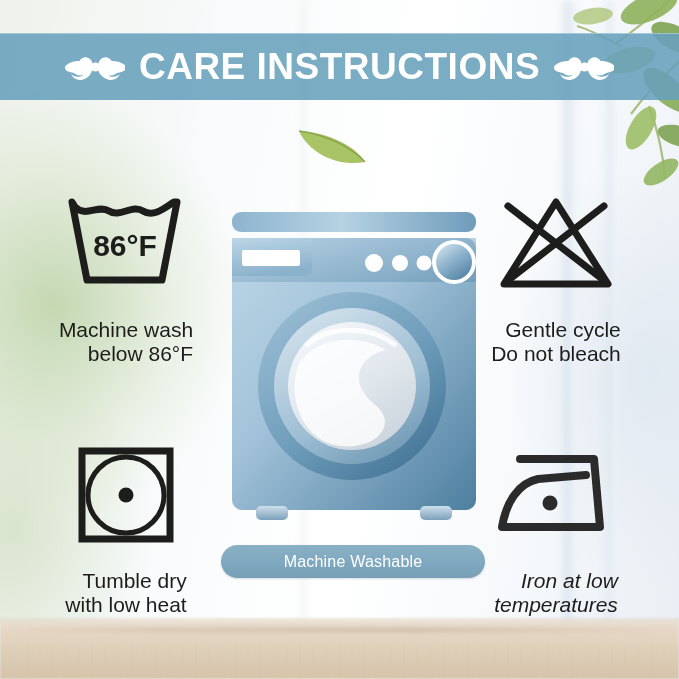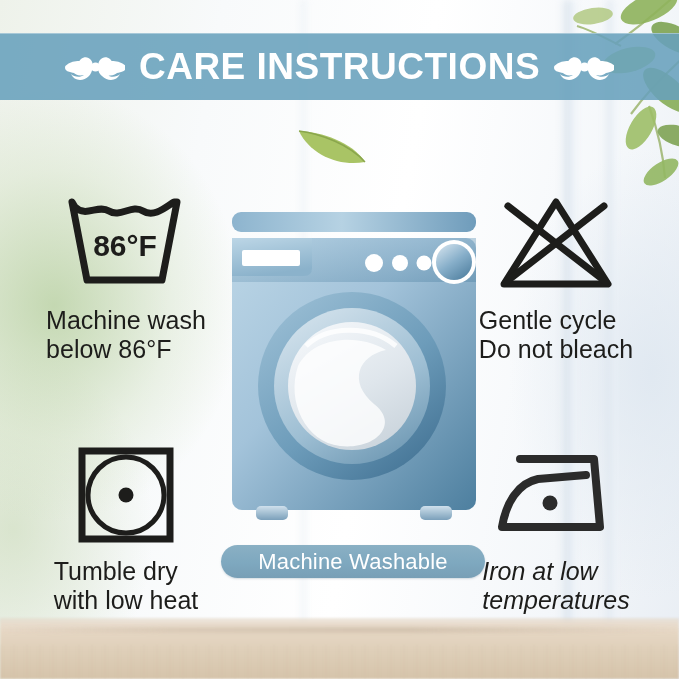--- a/index.html
+++ b/index.html
@@ -77,25 +77,25 @@
     line-height:1;
   }
   .ornament { width:60px; height:46px; flex:none; }
   .ornament.left  { margin-right:14px; }
   .ornament.right { margin-left:14px; }
 
   
   .cell { position:absolute; display:flex; flex-direction:column; align-items:center; }
   .cell-icon { height:104px; display:flex; align-items:center; justify-content:center; }
   .cell-label {
-    margin-top:10px;
+    margin-top:22px;
     color:#1d1d1b;
-    font-size:25px;
+    font-size:21px;
     line-height:1.16;
-    text-align:left;
+    text-align:right;
     white-space:pre-line;
   }
 
   .cell.tl { left:14px;  top:192px; width:224px; }
   .cell.tr { left:440px; top:192px; width:232px; }
   .cell.bl { left:14px;  top:443px; width:224px; }
   .cell.br { left:440px; top:443px; width:232px;font-style:italic; }
 
   .tl .cell-label, .bl .cell-label { }
 
@@ -104,21 +104,21 @@
 
   
   .pill {
     position:absolute; left:221px; top:545px; width:264px; height:33px;
     border-radius:17px;
     background: linear-gradient(180deg, #8ab0c4 0%, #7ea8bf 55%, #789fb6 100%);
     display:flex; align-items:center; justify-content:center;
     box-shadow: 0 1px 2px rgba(90,120,140,0.25);
   }
   .pill-label {
-    color:#ffffff; font-size:22px; line-height:1; letter-spacing:.2px;
+    color:#ffffff; font-size:16px; line-height:1; letter-spacing:.2px;
   }
 </style>
 </head>
 <body>
 
 <div id="stage">
 
   <div class="bg-layer bg-base"></div>
   <div class="mullion m3"></div>
   <div class="mullion m1"></div>

